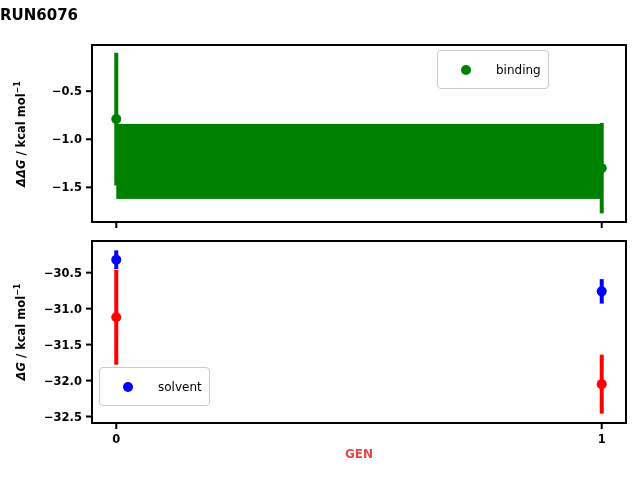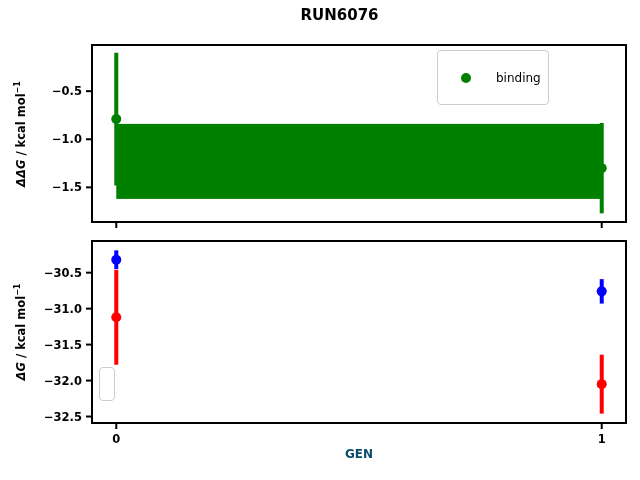--- a/index.html
+++ b/index.html
@@ -1,40 +1,40 @@
 <!DOCTYPE html>
 <html><head>
 <meta charset="utf-8">
 <style>
   html,body{margin:0;padding:0;background:#ffffff;}
   #figure{
     position:relative;width:640px;height:480px;background:#ffffff;
     font-family:"DejaVu Sans", sans-serif;overflow:hidden;
   }
   #suptitle{
-    position:absolute;left:0;right:0;top:6px;text-align:center;
-    font-size:15px;font-weight:bold;color:#000;margin-left:39px;
+    position:absolute;left:0;right:0;top:6px;
+    font-size:15px;font-weight:bold;color:#000;
   }
   #plot-svg{position:absolute;left:0;top:0;}
   .ticklabel{
     font-family:"DejaVu Sans", sans-serif;font-size:11.5px;font-weight:bold;fill:#000;
   }
   .ylab{
     position:absolute;transform:rotate(-90deg);transform-origin:0 0;
     font-size:11.5px;font-weight:bold;color:#000;text-align:center;white-space:nowrap;
   }
   .ylab .mathvar{font-style:italic;}
   .ylab sup{font-size:8px;}
   #xlabel{
     position:absolute;left:92px;width:534px;top:447px;text-align:center;
-    font-size:12px;font-weight:bold;color:#0c4a6e;
+    font-size:12px;font-weight:bold;color:#ef4444;
   }
   .legend{
     position:absolute;background:rgba(255,255,255,0.85);
-    border:1px solid #cccccc;border-radius:4px;padding:16px 7px;
+    border:1px solid #cccccc;border-radius:4px;padding:8px 7px;
   }
   .lrow{display:flex;align-items:center;height:21px;}
   .lswatch{width:42px;display:flex;align-items:center;justify-content:center;flex:0 0 42px;}
   .ldot{width:10px;height:10px;border-radius:50%;}
   .lline{width:42px;height:0;border-top:2px dotted #008000;}
   .llabel{margin-left:9px;font-size:12px;color:#000;white-space:nowrap;}
 </style>
 </head>
 <body>
 
@@ -95,15 +95,21 @@
   <div class="legend" style="left:437px;top:50px;">
     <div class="lrow">
       <span class="lswatch">
           <span class="ldot" style="background: rgb(0, 128, 0);"></span>
         </span>
       <span class="llabel">binding</span>
     </div>
   </div>
 
   <div class="legend" style="left:99px;top:367px;">
+    <div class="lrow">
+      <span class="lswatch">
+          <span class="ldot" style="background: rgb(0, 0, 255);"></span>
+        </span>
+      <span class="llabel">solvent</span>
+    </div>
   </div>
 
 </div>
 
 </body></html>

